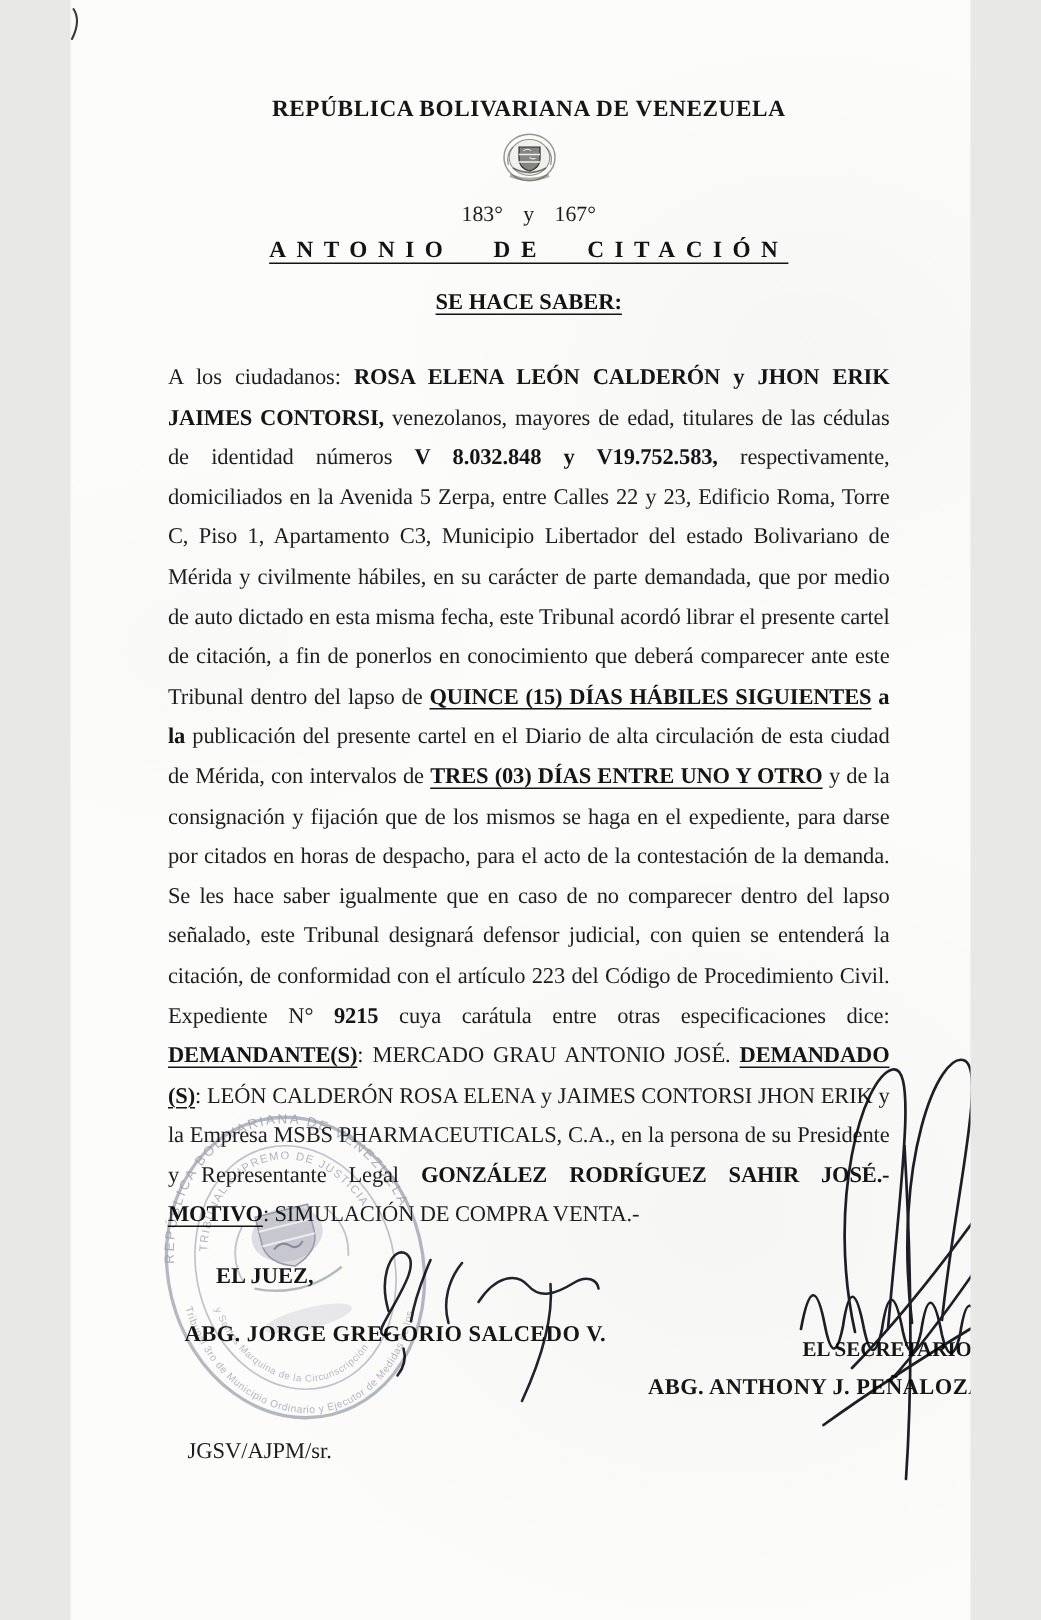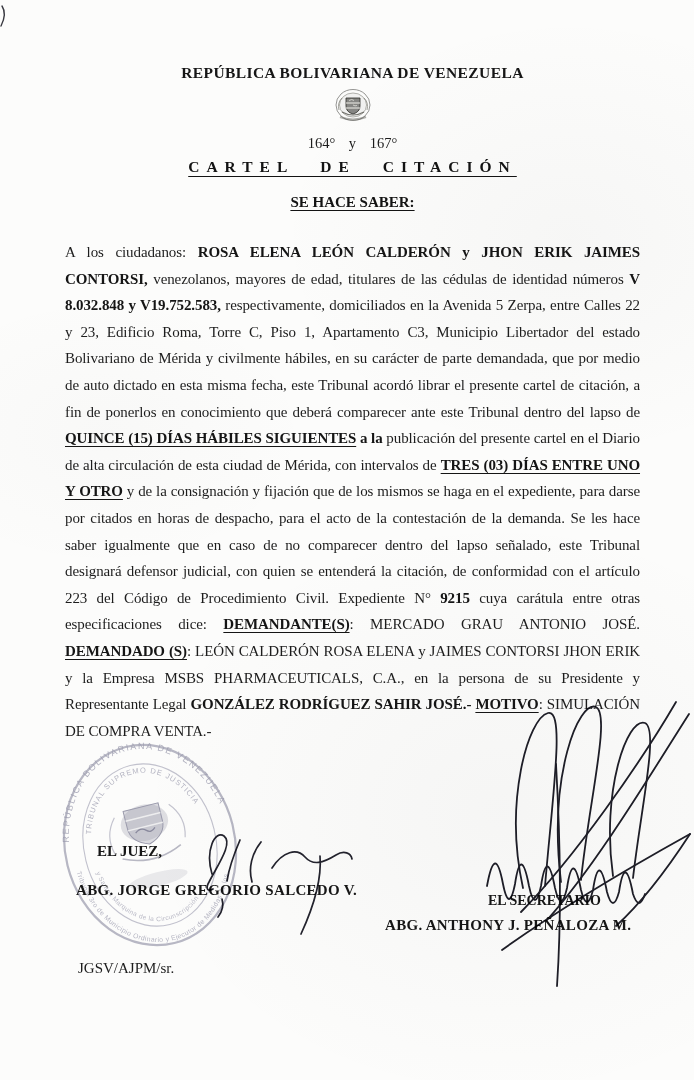--- a/index.html
+++ b/index.html
@@ -1,18 +1,18 @@
 <!DOCTYPE html>
 <html><head>
 <meta charset="utf-8">
 <style>
   html,body{margin:0;padding:0;background:#e8e8e6;}
   .page{
     position:relative;
-    width:694px;height:1080px;
+    width:600px;height:1080px;
     margin:0 auto;
     background:
       radial-gradient(ellipse 420px 320px at 82% 22%, rgba(70,70,70,0.03), transparent 70%),
       radial-gradient(ellipse 520px 420px at 72% 75%, rgba(70,70,70,0.035), transparent 70%),
       radial-gradient(ellipse 300px 200px at 15% 40%, rgba(70,70,70,0.02), transparent 70%),
       #fcfcfb;
     font-family:"Liberation Serif","DejaVu Serif",serif;
     color:#1d1d1d;
     overflow:hidden;
   }
@@ -84,23 +84,23 @@
         <path d="M16,17 h14 M16,22 h14" stroke="#f1f0ea" stroke-width="1"></path>
         <path d="M19,14.5 q3,-2 5,0 M23,19 q2,1.5 4,.5" stroke="#f1f0ea" stroke-width=".7" fill="none"></path>
         <path d="M12,26 q11,6 22,0" stroke="#55554f" stroke-width="1.2" fill="none" opacity=".8"></path>
         <path d="M9,24 q-2,-7 3,-12 M37,24 q2,-7 -3,-12" stroke="#6a6a62" stroke-width=".9" fill="none" opacity=".7"></path>
         <path d="M10,31 q13,5 26,0" stroke="#50504a" stroke-width="2" fill="none" opacity=".45"></path>
       </svg>
     </div>
 
 
 
-    <p class="years-line">164° y 167°</p>
+    <p class="years-line">183° y 167°</p>
 
-    <p class="cartel-title">CARTEL DE CITACIÓN</p>
+    <p class="cartel-title">ANTONIO DE CITACIÓN</p>
 
     <p class="subtitle">SE HACE SABER:</p>
 
     <p class="body-par"><span>A los ciudadanos: </span><span data-bold="">ROSA ELENA LEÓN CALDERÓN y JHON ERIK JAIMES CONTORSI,</span><span> venezolanos, mayores de edad,  titulares de las cédulas de identidad números </span><span data-bold="">V 8.032.848 y V19.752.583,</span><span> respectivamente,  domiciliados en la Avenida 5 Zerpa, entre Calles 22 y 23, Edificio Roma, Torre C, Piso 1, Apartamento C3, Municipio Libertador del estado Bolivariano de Mérida y civilmente hábiles,  en su carácter de parte demandada, que por medio de auto dictado en esta misma fecha, este Tribunal acordó librar el presente cartel de citación, a fin de ponerlos en conocimiento que deberá comparecer ante este Tribunal dentro del lapso de </span><span data-bold="" data-underline="">QUINCE (15) DÍAS HÁBILES SIGUIENTES</span><span data-bold=""> a la</span><span> publicación del presente cartel en el Diario de alta circulación  de esta  ciudad de Mérida, con intervalos de </span><span data-bold="" data-underline="">TRES (03) DÍAS ENTRE UNO Y OTRO</span><span> y de la consignación y fijación que de los mismos se haga en el expediente, para darse por citados en horas de despacho, para el acto de la contestación de la demanda. Se les hace saber igualmente que en caso de no comparecer dentro del lapso señalado, este Tribunal designará defensor judicial, con quien se entenderá la citación, de conformidad con el artículo 223 del Código de Procedimiento Civil. Expediente N° </span><span data-bold="">9215</span><span> cuya carátula entre otras especificaciones dice: </span><span data-bold="" data-underline="">DEMANDANTE(S)</span><span>: MERCADO GRAU ANTONIO JOSÉ. </span><span data-bold="" data-underline="">DEMANDADO (S)</span><span>: LEÓN CALDERÓN  ROSA ELENA y JAIMES CONTORSI JHON ERIK y la Empresa MSBS PHARMACEUTICALS, C.A., en la persona de su Presidente y Representante Legal </span><span data-bold="">GONZÁLEZ RODRÍGUEZ SAHIR JOSÉ.-</span><span> </span><span data-bold="" data-underline="">MOTIVO</span><span>: SIMULACIÓN DE COMPRA VENTA.-</span></p>
 
   </div>
 
   <div class="abs sig-label" style="left:97px; top:843px;text-align:center;">EL JUEZ,</div>
   <div class="abs sig-name" style="left:76px; top:882px;">ABG. JORGE GREGORIO SALCEDO V.</div>
   <div class="abs sig-label" style="left:488px; top:893px; font-size:14px;">EL SECRETARIO</div>

